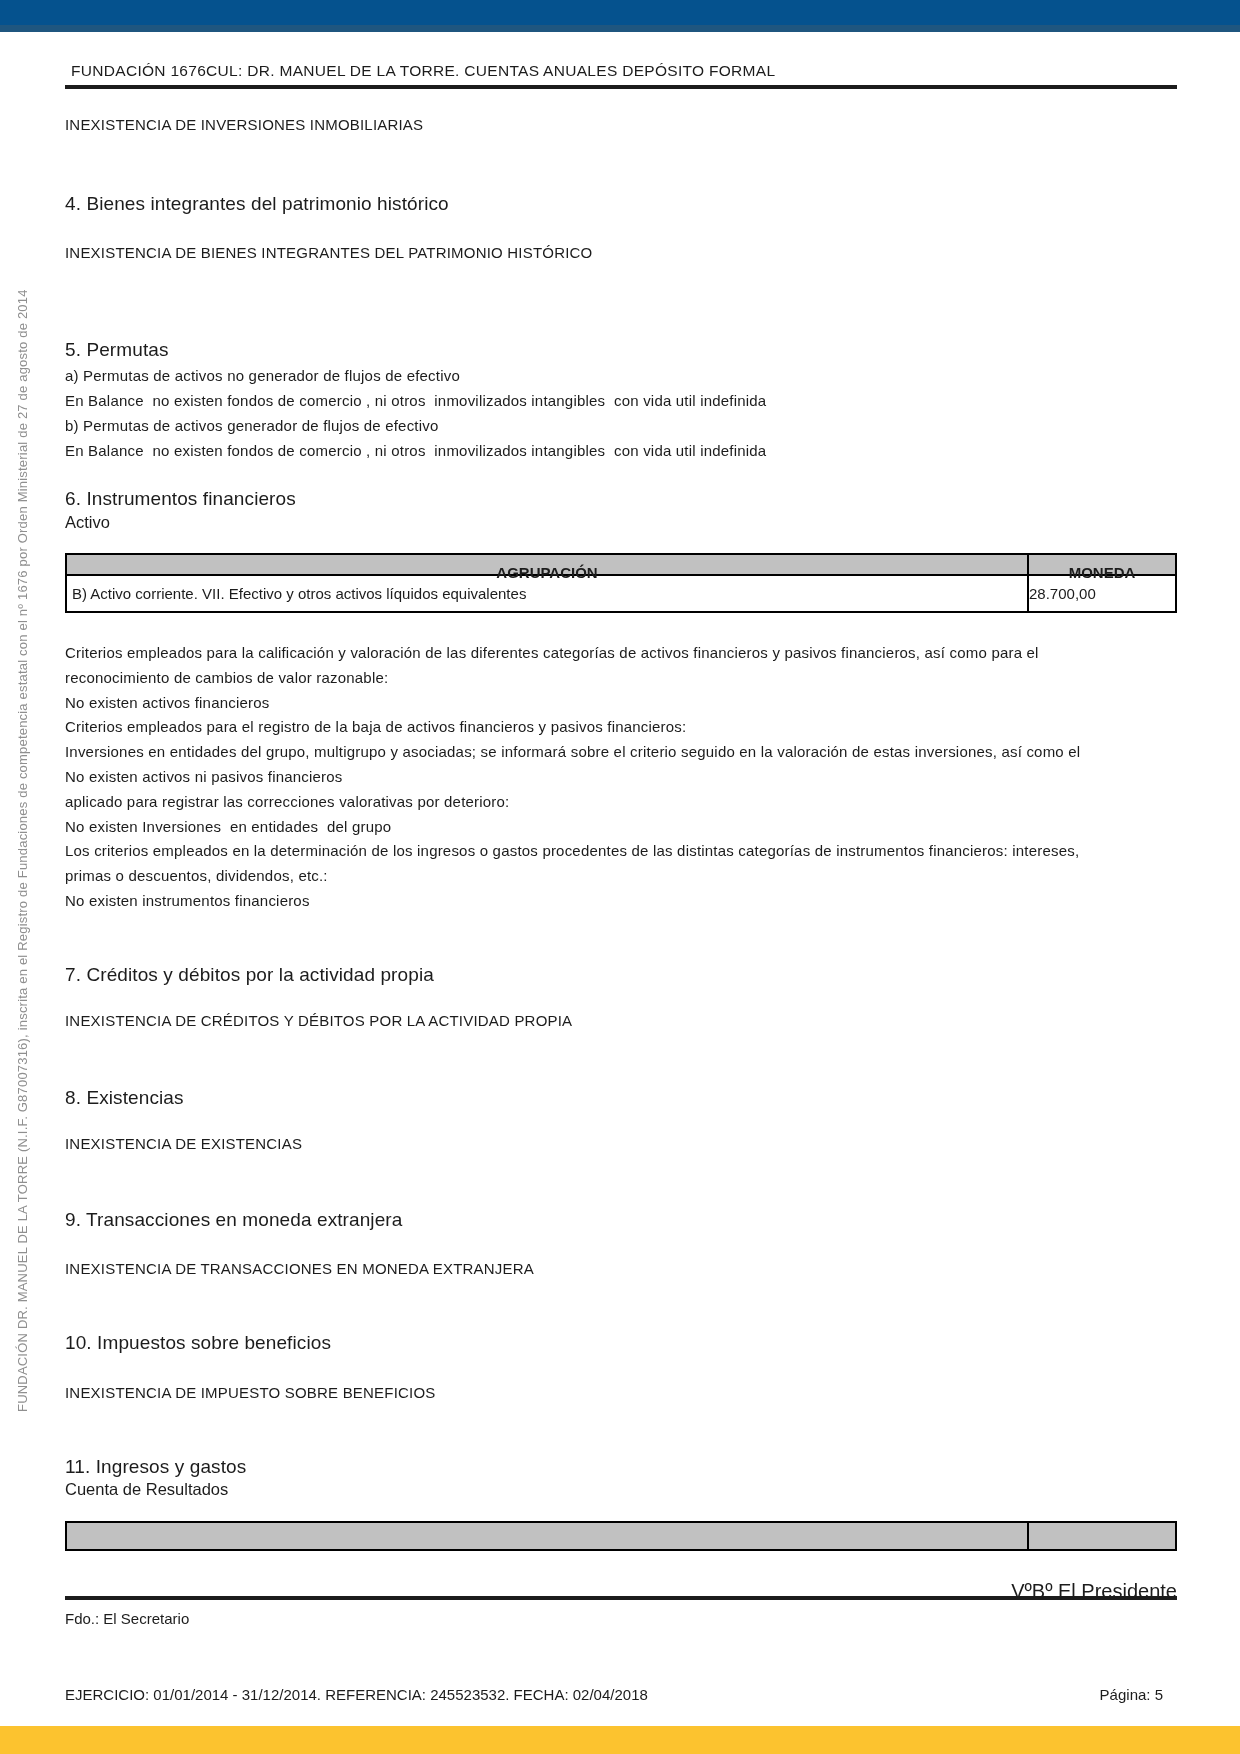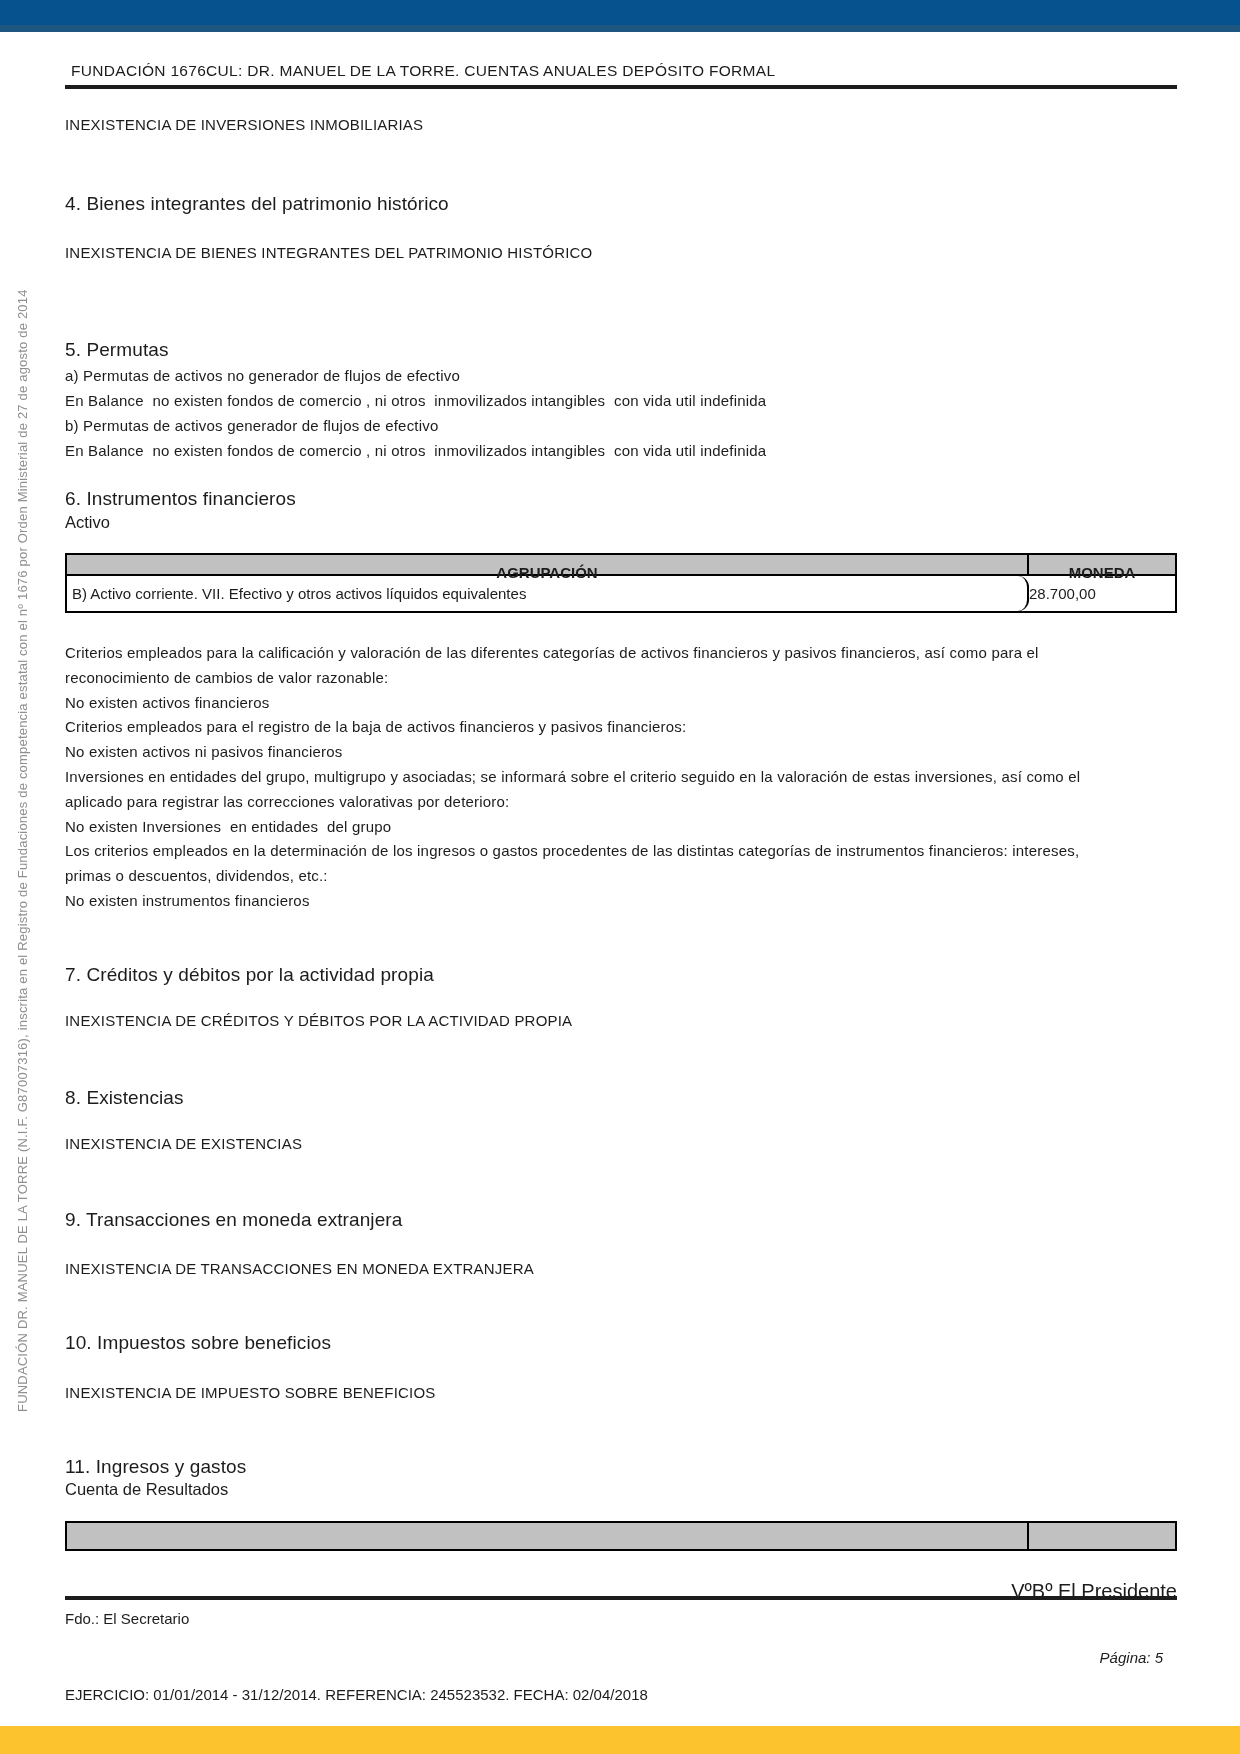--- a/index.html
+++ b/index.html
@@ -26,27 +26,27 @@
   .line{position:absolute;left:65px;font-size:15px;white-space:pre;letter-spacing:0.2px;}
   .para{position:absolute;left:65px;top:641px;width:1130px;font-size:15px;line-height:24.8px;}
   .para div{white-space:pre;letter-spacing:0.2px;}
   .tbl{position:absolute;left:65px;width:1112px;border:2px solid #000;box-sizing:border-box;background:#fff;}
   .tbl-row{display:flex;box-sizing:border-box;}
   .tbl-head{background:var(--table_header_bg,#C1C1C1);}
   .c1{width:962px;box-sizing:border-box;border-right:2px solid #000;}
   .c2{flex:1;box-sizing:border-box;}
   .tbl1-head .c1,.tbl1-head .c2{height:19px;line-height:35px;text-align:center;font-weight:bold;font-size:15px;}
   .tbl1-body{border-top:2px solid #000;}
-  .tbl1-body .c1{height:35px;line-height:35px;padding-left:5px;font-size:15px;border-radius:11px;}
+  .tbl1-body .c1{height:35px;line-height:35px;padding-left:5px;font-size:15px;}
   .tbl1-body .c2{height:35px;line-height:35px;padding-right:12px;text-align:left;font-size:15px;}
   .tbl2-head .c1,.tbl2-head .c2{height:26px;line-height:26px;}
   .sig-left{position:absolute;left:65px;top:1610px;font-size:15px;}
   .sig-right{position:absolute;right:63px;top:1580px;font-size:20px;text-align:right;margin-left:44px;}
   .foot-left{position:absolute;left:65px;top:1686px;font-size:15px;}
-  .foot-right{position:absolute;right:77px;top:1649px;font-size:15px;text-align:right;font-style:italic;}
+  .foot-right{position:absolute;right:77px;top:1686px;font-size:15px;text-align:right;}
 </style>
 </head>
 <body style="--top_bar: #05528E; --top_bar_stripe: #1f567f; --bottom_bar: #FCC32F; --table_header_bg: #C1C1C1;">
 
 <div class="page">
 
   <div class="topbar">
     <div class="topbar-stripe"></div>
   </div>
 
@@ -78,22 +78,22 @@
       <div class="c1">B) Activo corriente. VII. Efectivo y otros activos líquidos equivalentes</div>
       <div class="c2">28.700,00</div>
     </div>
   </div>
 
   <div class="para">
     <div>Criterios empleados para la calificación y valoración de las diferentes categorías de activos financieros y pasivos financieros, así como para el</div>
     <div>reconocimiento de cambios de valor razonable:</div>
     <div>No existen activos financieros</div>
     <div>Criterios empleados para el registro de la baja de activos financieros y pasivos financieros:</div>
+    <div>Inversiones en entidades del grupo, multigrupo y asociadas; se informará sobre el criterio seguido en la valoración de estas inversiones, así como el</div>
     <div>No existen activos ni pasivos financieros</div>
-    <div>Inversiones en entidades del grupo, multigrupo y asociadas; se informará sobre el criterio seguido en la valoración de estas inversiones, así como el</div>
     <div>aplicado para registrar las correcciones valorativas por deterioro:</div>
     <div>No existen Inversiones  en entidades  del grupo</div>
     <div>Los criterios empleados en la determinación de los ingresos o gastos procedentes de las distintas categorías de instrumentos financieros: intereses,</div>
     <div>primas o descuentos, dividendos, etc.:</div>
     <div>No existen instrumentos financieros</div>
   </div>
 
   <div class="h" style="top:964px">7. Créditos y débitos por la actividad propia</div>
   <div class="line" style="top:1012px">INEXISTENCIA DE CRÉDITOS Y DÉBITOS POR LA ACTIVIDAD PROPIA</div>
 

